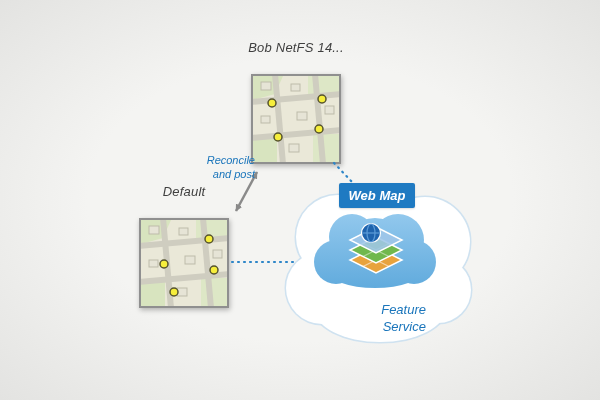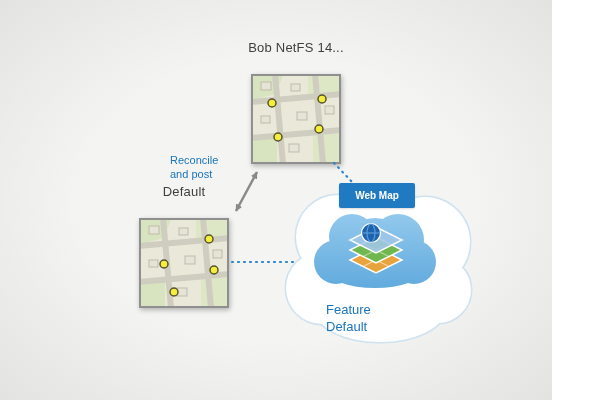--- a/index.html
+++ b/index.html
@@ -1,60 +1,61 @@
 <!DOCTYPE html>
 <html><head>
 <meta charset="utf-8">
 <style>
   html,body{margin:0;padding:0;}
   body{font-family:"Liberation Sans", sans-serif;}
   .stage{
     position:relative;
-    width:552px;height:400px;
+    width:600px;height:400px;
     background:radial-gradient(ellipse at center, #f4f4f2 50%, #e3e3e1 100%);
     overflow:hidden;
+    font-style:italic;
   }
   .map-tile{
     position:absolute;
     width:86px;height:86px;
     border:2px solid #8f8f8f;
     box-shadow:1px 2px 5px rgba(0,0,0,0.28);
     background:#eae8d8;
   }
   .map-tile svg{display:block;}
   .map-label{
     position:absolute;
     width:150px;
     text-align:center;
     font-size:13px;
     color:#3f3f3f;
     letter-spacing:.2px;
   }
   .blue-label{
     position:absolute;
-    text-align:left;
+    text-align:right;
     color:#1a75bb;
     white-space:pre-line;
     line-height:1.3;
   }
   .reconcile-label{
     left:170px;top:153px;width:85px;
     font-size:11px;
   }
   .feature-label{
     left:326px;top:302px;width:100px;
     font-size:13px;
   }
   .webmap-btn{
     position:absolute;
     left:339px;top:183px;
     width:76px;height:25px;
     background:#1f7ac2;
     color:#ffffff;
-    font-size:10px;
+    font-size:13px;
     font-weight:bold;
     text-align:center;
     line-height:25px;
     border-radius:2px;
     box-shadow:0 1px 2px rgba(0,0,0,0.15);
   }
   .overlay{
     position:absolute;left:0;top:0;width:600px;height:400px;
     pointer-events:none;
   }
@@ -185,15 +186,15 @@
       </g>
     </g>
   </svg>
 
   <div class="blue-label reconcile-label">Reconcile
 and post</div>
 
   <div class="webmap-btn">Web Map</div>
 
   <div class="blue-label feature-label">Feature
-Default</div>
+Service</div>
 
 </div>
 
 </body></html>

